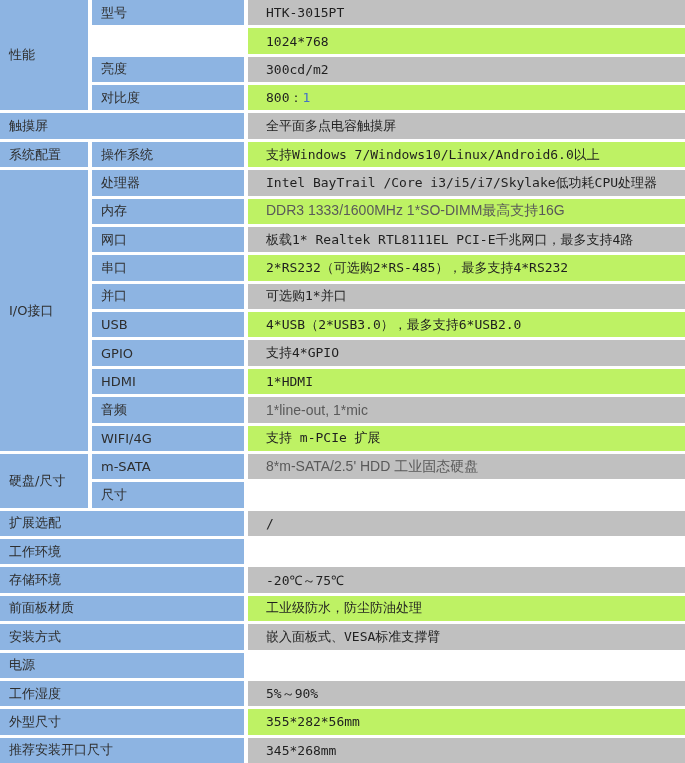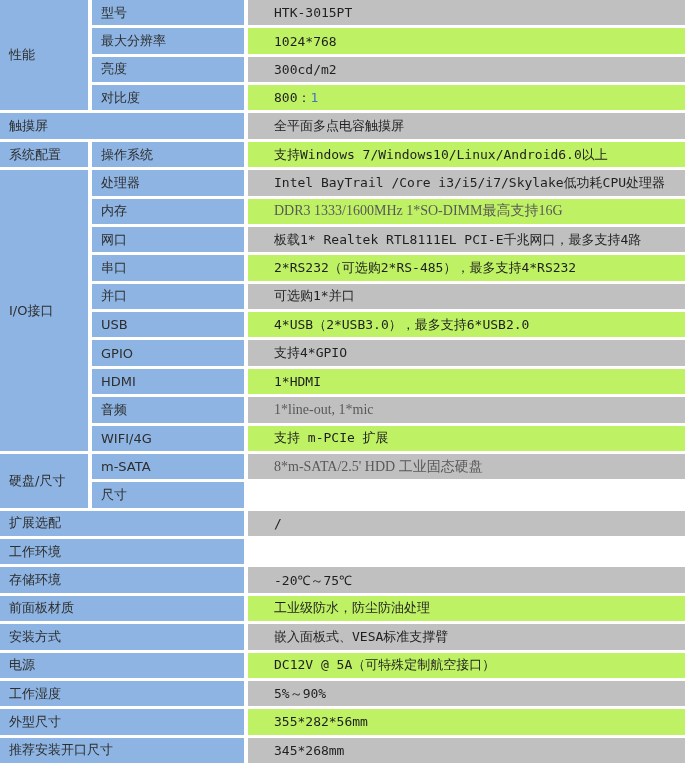--- a/index.html
+++ b/index.html
@@ -22,29 +22,29 @@
     white-space: nowrap;
     box-sizing: border-box;
   }
   .blue {
     background: #8DB4E2;
     color: #2e2e2e;
     font-size: 13px;
     padding-left: 9px;
   }
   .val {
-    padding-left: 26px;
+    padding-left: 18px;
     font-family: "DejaVu Sans Mono", monospace;
     font-size: 13px;
     color: #1f1f1f;
   }
   .val.gray  { background: #C0C0C0; }
   .val.white { background: #bef264; }
   .val-sans {
-    font-family: Liberation Serif, serif;
+    font-family: Liberation Sans, sans-serif;
     font-size: 14px;
     color: #595959;
   }
   .accent { color: #4472C4; }
 </style>
 </head>
 <body>
 
 <div class="spec-grid">
 
@@ -58,21 +58,20 @@
   <div class="cell blue" style="grid-area:20/1/21/3">工作环境</div>
   <div class="cell blue" style="grid-area:21/1/22/3">存储环境</div>
   <div class="cell blue" style="grid-area:22/1/23/3">前面板材质</div>
   <div class="cell blue" style="grid-area:23/1/24/3">安装方式</div>
   <div class="cell blue" style="grid-area:24/1/25/3">电源</div>
   <div class="cell blue" style="grid-area:25/1/26/3">工作湿度</div>
   <div class="cell blue" style="grid-area:26/1/27/3">外型尺寸</div>
   <div class="cell blue" style="grid-area:27/1/28/3">推荐安装开口尺寸</div>
 
   <div class="cell blue" style="grid-area:1/2/2/3">型号</div>
-  <div class="cell blue" style="grid-area:2/2/3/3">最大分辨率</div>
   <div class="cell blue" style="grid-area:3/2/4/3">亮度</div>
   <div class="cell blue" style="grid-area:4/2/5/3">对比度</div>
   <div class="cell blue" style="grid-area:6/2/7/3">操作系统</div>
   <div class="cell blue" style="grid-area:7/2/8/3">处理器</div>
   <div class="cell blue" style="grid-area:8/2/9/3">内存</div>
   <div class="cell blue" style="grid-area:9/2/10/3">网口</div>
   <div class="cell blue" style="grid-area:10/2/11/3">串口</div>
   <div class="cell blue" style="grid-area:11/2/12/3">并口</div>
   <div class="cell blue" style="grid-area:12/2/13/3">USB</div>
   <div class="cell blue" style="grid-area:13/2/14/3">GPIO</div>
@@ -99,18 +98,17 @@
   <div class="cell val white" style="grid-area:12/3/13/4">4*USB（2*USB3.0），最多支持6*USB2.0</div>
   <div class="cell val gray" style="grid-area:13/3/14/4">支持4*GPIO</div>
   <div class="cell val white" style="grid-area:14/3/15/4">1*HDMI</div>
   <div class="cell val gray val-sans" style="grid-area:15/3/16/4">1*line-out, 1*mic</div>
   <div class="cell val white" style="grid-area:16/3/17/4">支持 m-PCIe 扩展</div>
   <div class="cell val gray val-sans" style="grid-area:17/3/18/4">8*m-SATA/2.5' HDD 工业固态硬盘</div>
   <div class="cell val gray" style="grid-area:19/3/20/4">/</div>
   <div class="cell val gray" style="grid-area:21/3/22/4">-20℃～75℃</div>
   <div class="cell val white" style="grid-area:22/3/23/4">工业级防水，防尘防油处理</div>
   <div class="cell val gray" style="grid-area:23/3/24/4">嵌入面板式、VESA标准支撑臂</div>
-  <div class="cell val white" style="grid-area:24/3/25/4">DC12V @ 5A（可特殊定制航空接口）</div>
   <div class="cell val gray" style="grid-area:25/3/26/4">5%～90%</div>
   <div class="cell val white" style="grid-area:26/3/27/4">355*282*56mm</div>
   <div class="cell val gray" style="grid-area:27/3/28/4">345*268mm</div>
 
 </div>
 
 </body></html>

